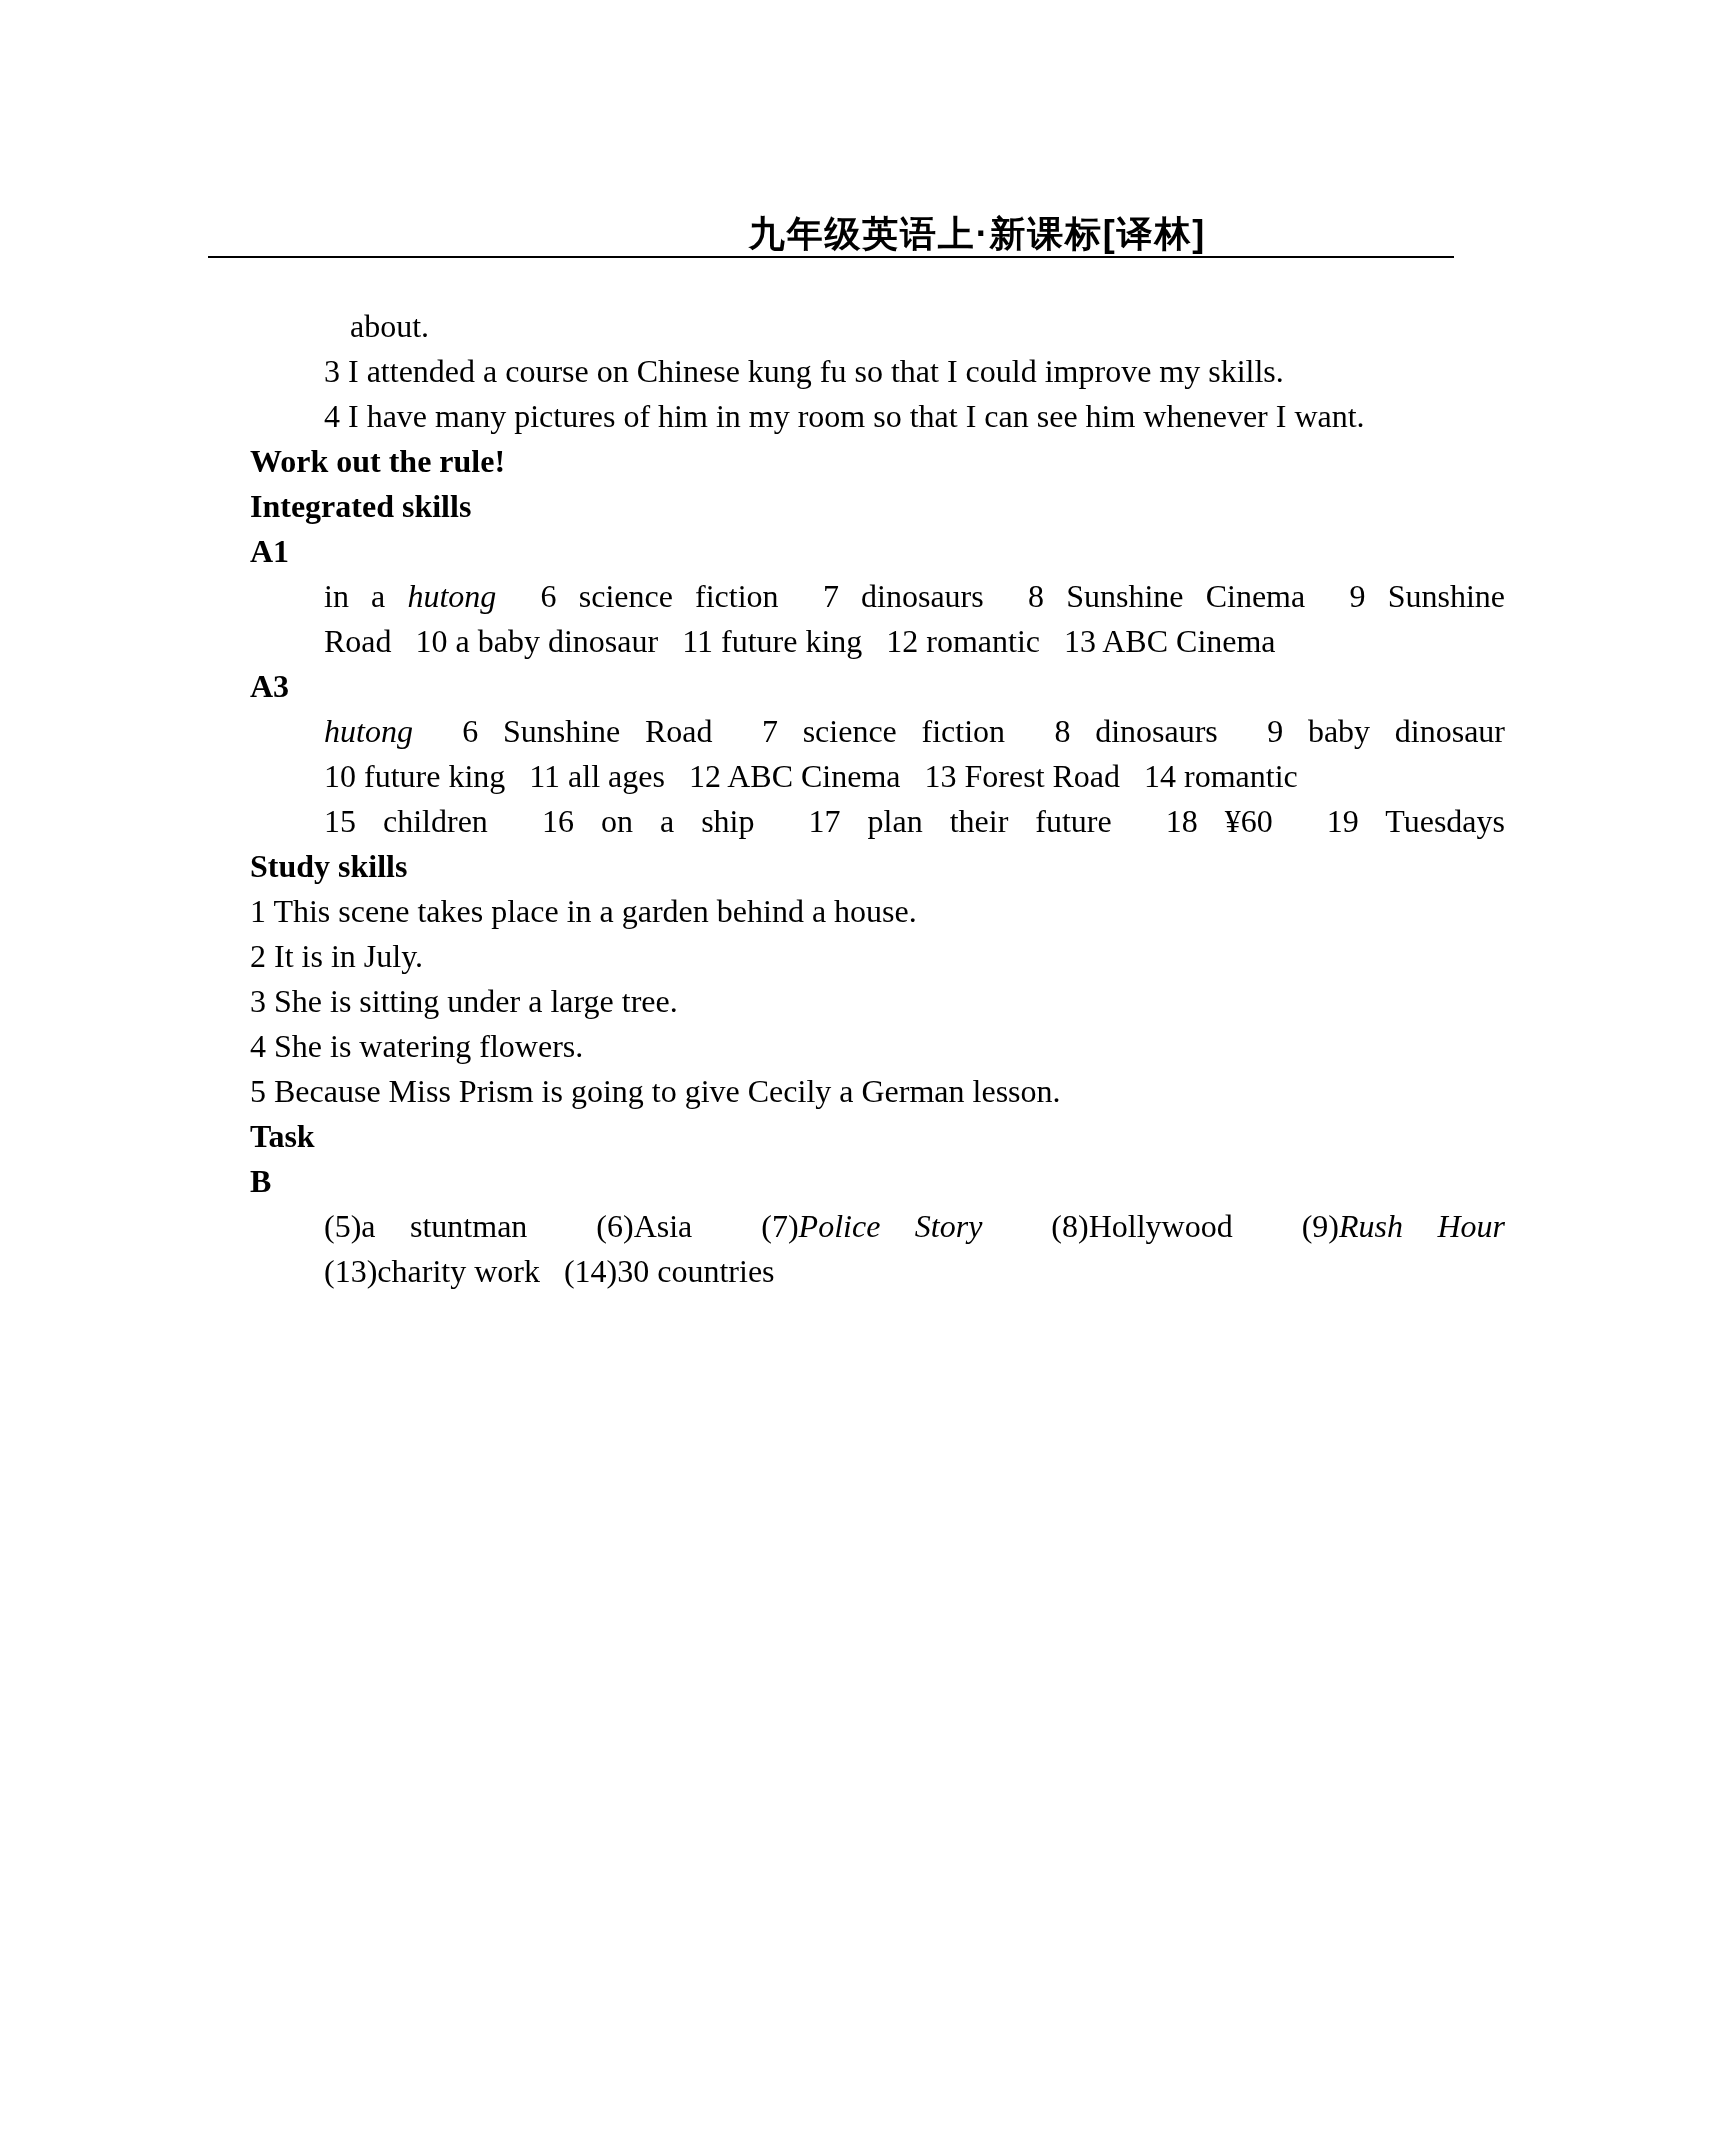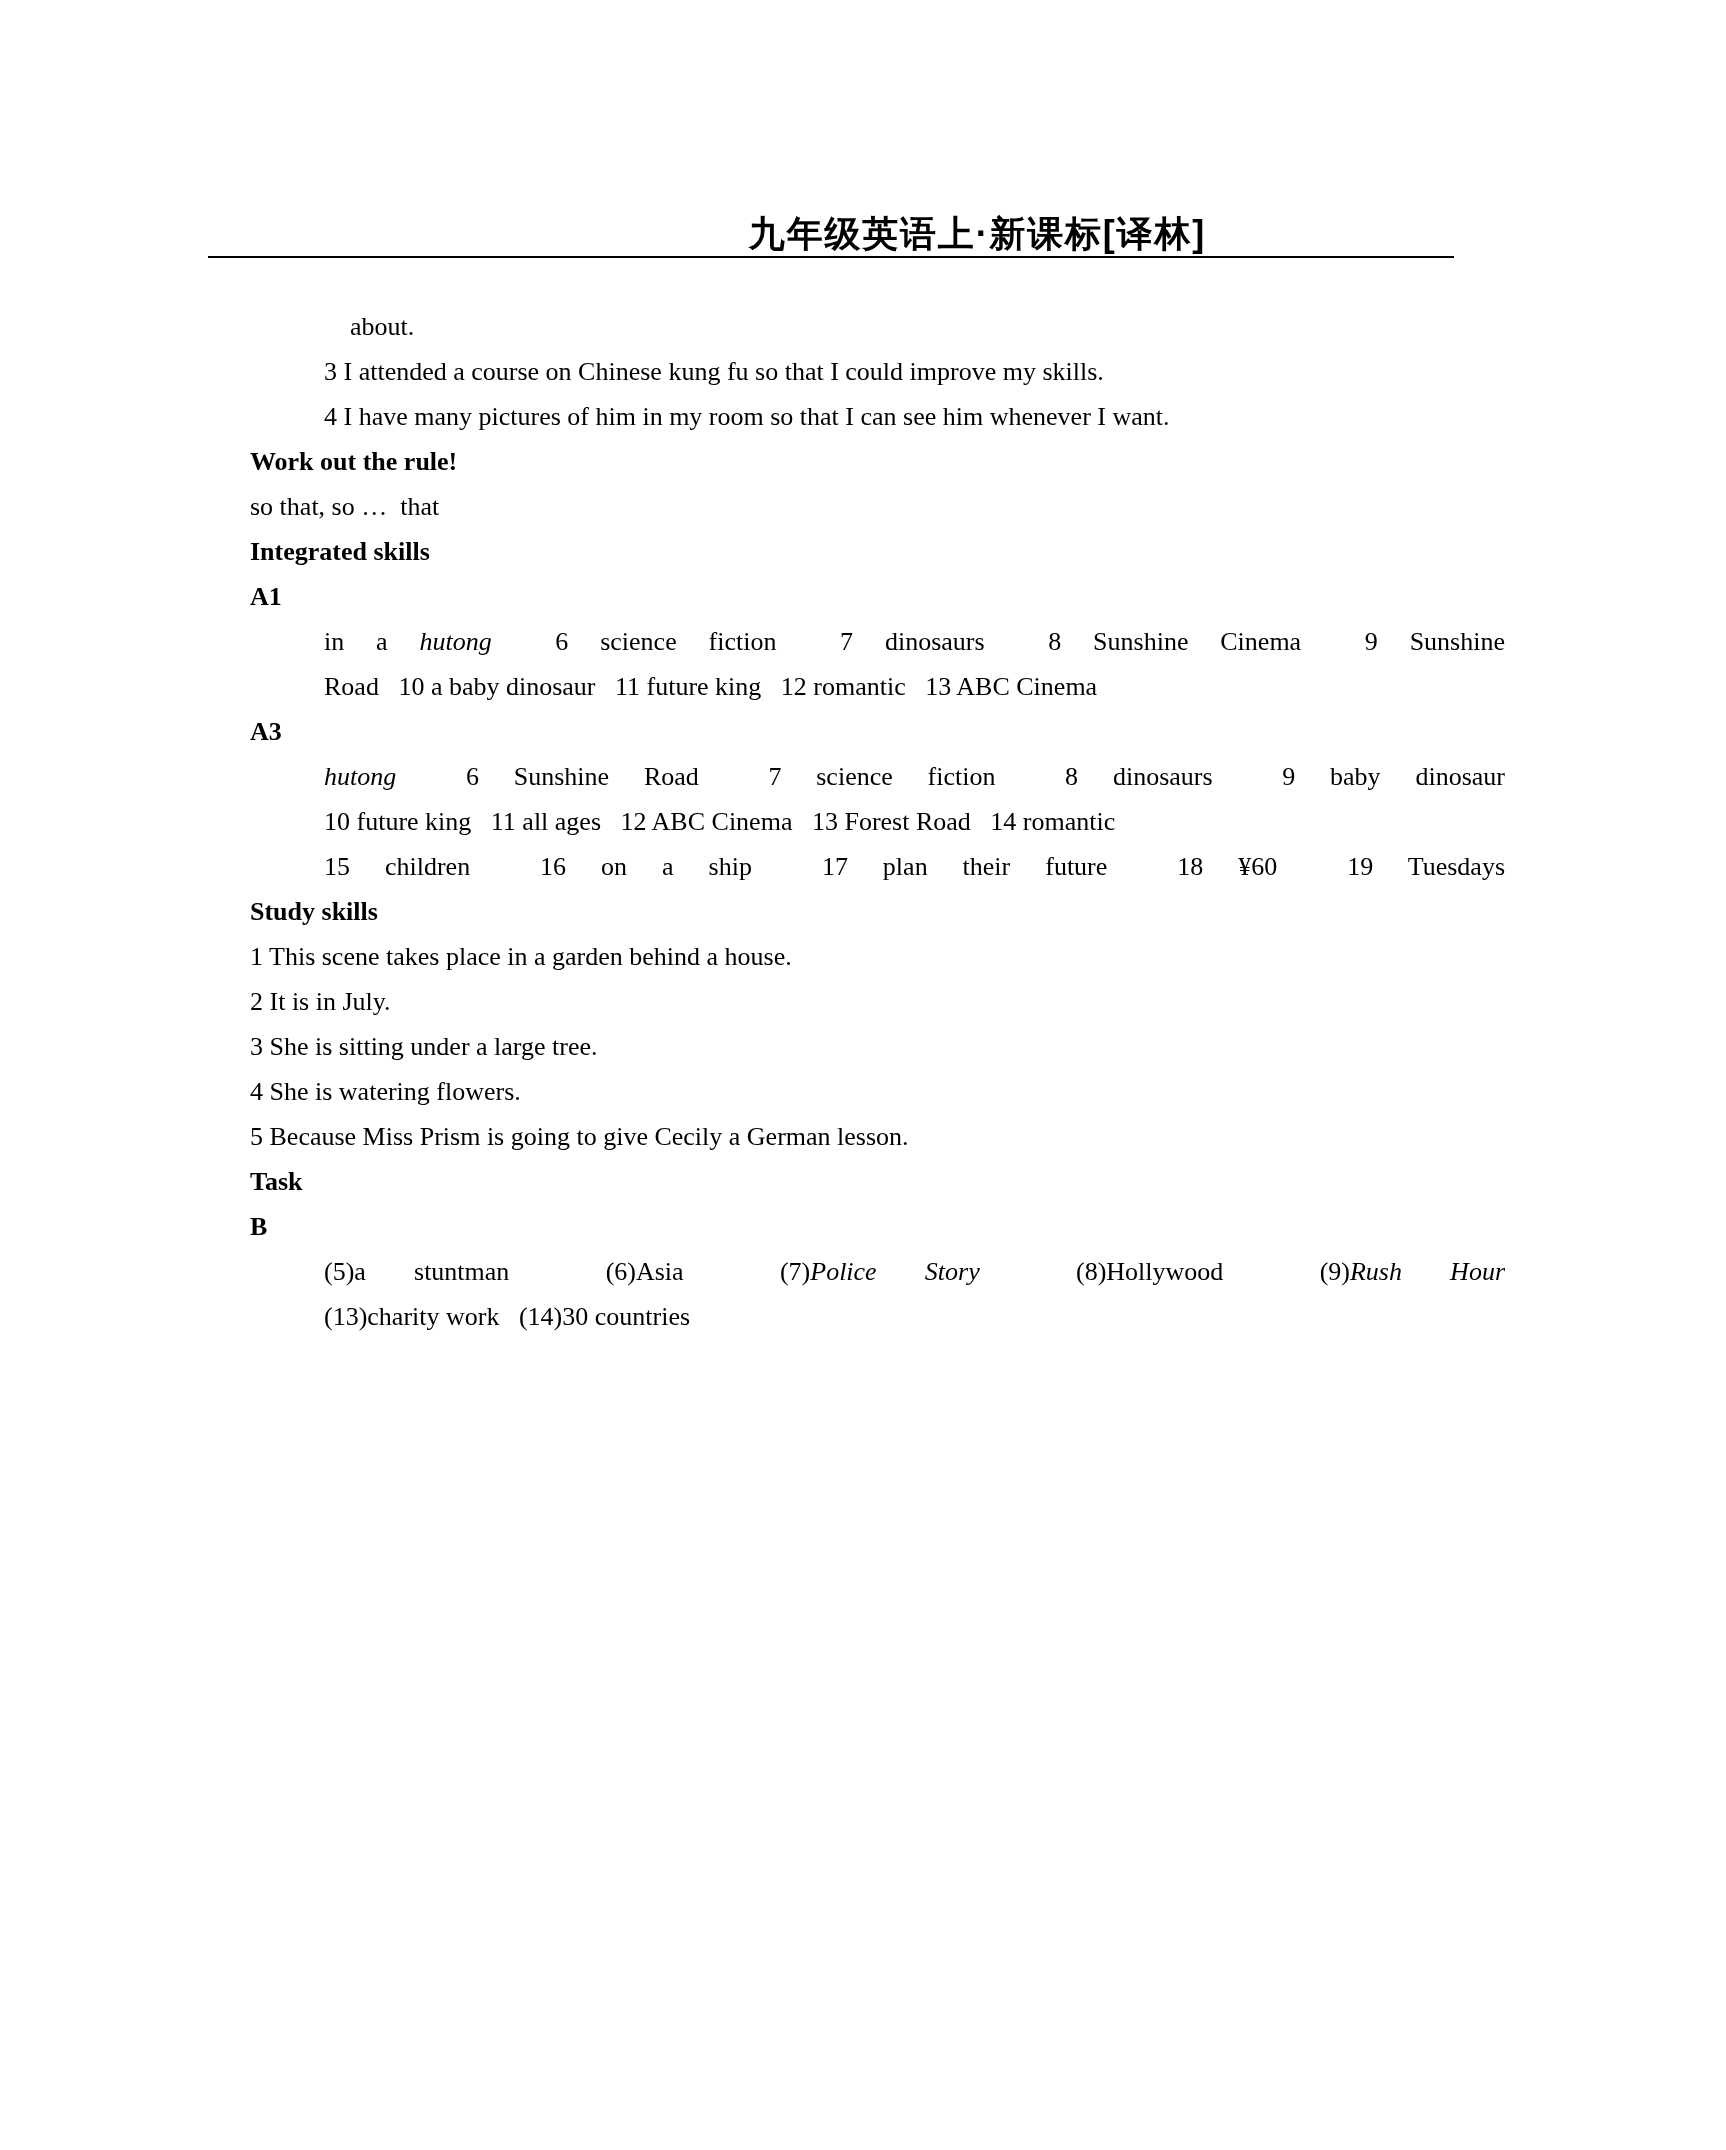--- a/index.html
+++ b/index.html
@@ -2,21 +2,21 @@
 <html style="font-size:7.3px"><head>
 <meta charset="utf-8">
 <style>
   html,body{margin:0;padding:0;background:#ffffff;}
   .page{position:relative;width:1518px;height:2151px;background:#ffffff;overflow:hidden;
         font-family:"Liberation Serif","DejaVu Serif",serif;color:#000;}
   .header-title{position:absolute;top:214px;right:312px;height:41px;
         font-family:"Liberation Sans","DejaVu Sans",sans-serif;font-weight:700;
         font-size:36px;line-height:40px;letter-spacing:1.8px;white-space:nowrap;}
   .header-rule{position:absolute;left:208px;top:256px;width:1246px;height:2.3px;background:#000;}
-  .content{position:absolute;left:250px;top:304px;width:1255px;font-size:26px;line-height:45px;}
+  .content{position:absolute;left:250px;top:304px;width:1255px;font-size:32px;line-height:45px;}
   .row{position:relative;height:45px;white-space:pre-wrap;overflow:hidden;}
   .ind1{padding-left:74px;font-family:Liberation Serif, serif;}
   .ind2{padding-left:100px;}
   .bold{font-weight:700;}
   .it{font-style:italic;}
   .lbl{position:absolute;left:0;top:0;font-weight:700;}
   .just{text-align:justify;text-align-last:justify;}
 </style>
 </head>
 <body>
@@ -29,21 +29,20 @@
   <div class="content">
 
     <div class="row ind2">about.</div>
 
     <div class="row ind1">3 I attended a course on Chinese kung fu so that I could improve my skills.</div>
 
     <div class="row ind1">4 I have many pictures of him in my room so that I can see him whenever I want.</div>
 
     <div class="row bold">Work out the rule!</div>
 
-    <div class="row">so that, so …  that</div>
 
     <div class="row bold">Integrated skills</div>
 
     <div class="row ind1 just">
       <span class="lbl">A1</span>
     </div>
 
     <div class="row ind1 just"><span>in a </span><span class="it">hutong</span><span>  6 science fiction  7 dinosaurs  8 Sunshine Cinema  9 Sunshine</span></div>
 
     <div class="row ind1">Road   10 a baby dinosaur   11 future king   12 romantic   13 ABC Cinema</div>

